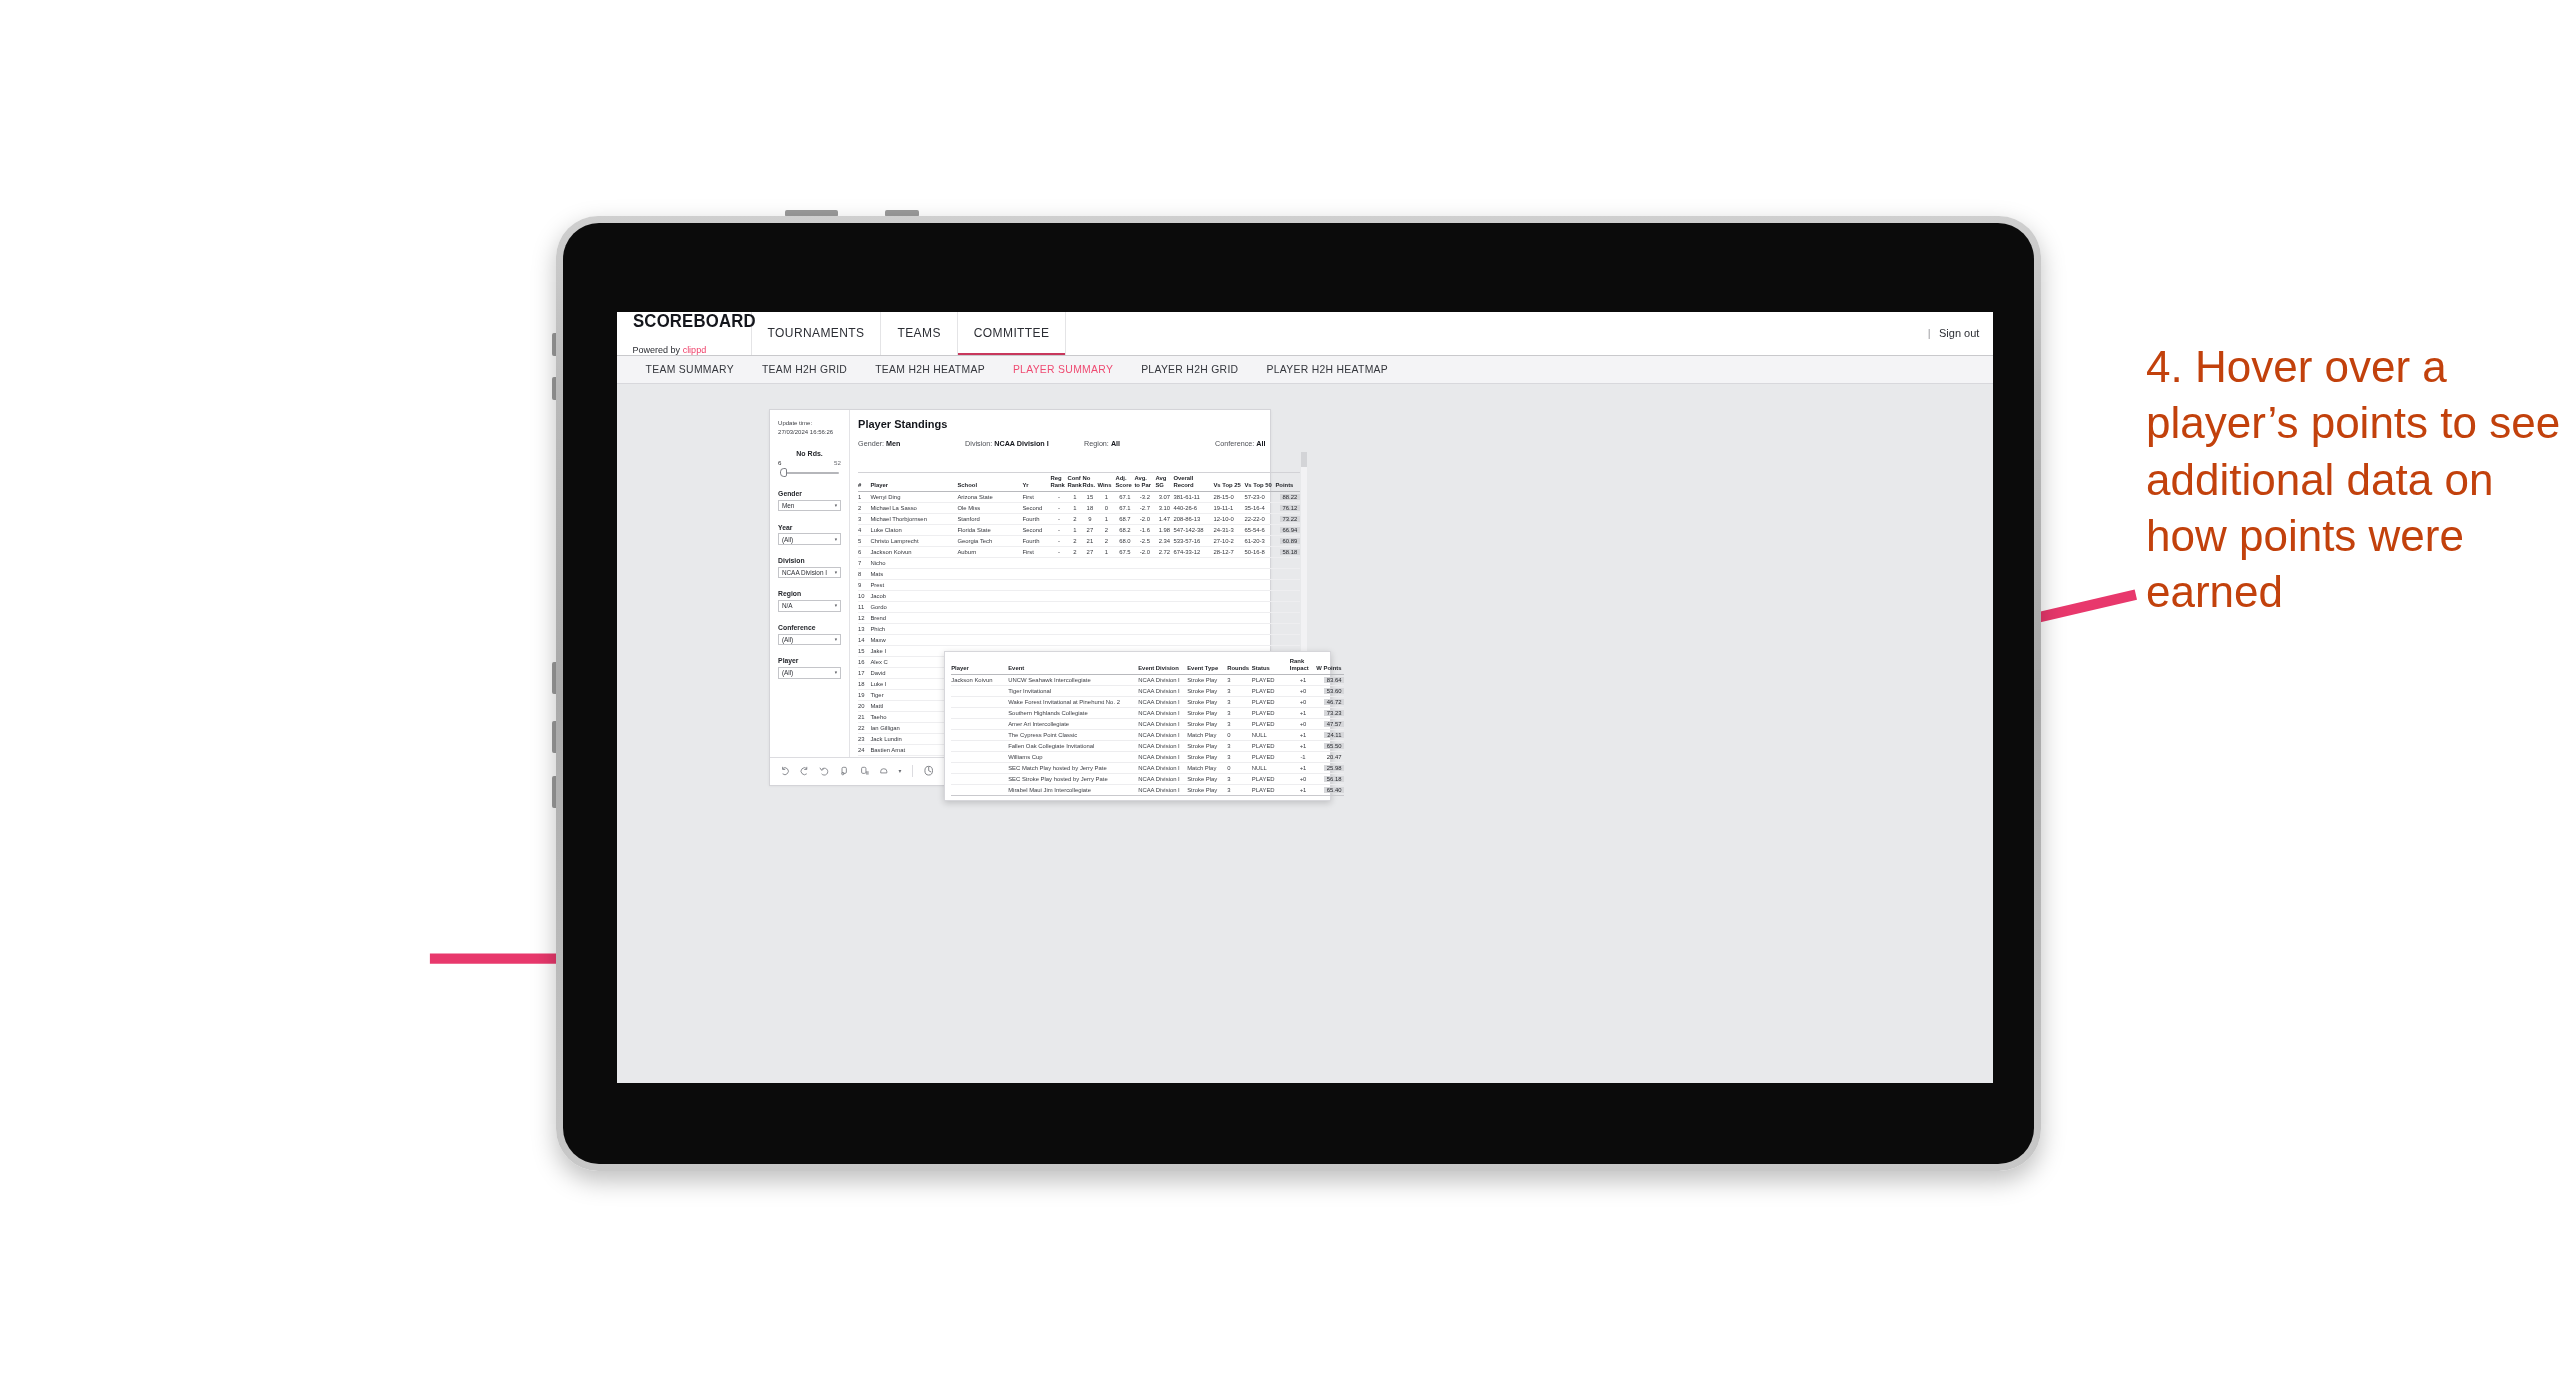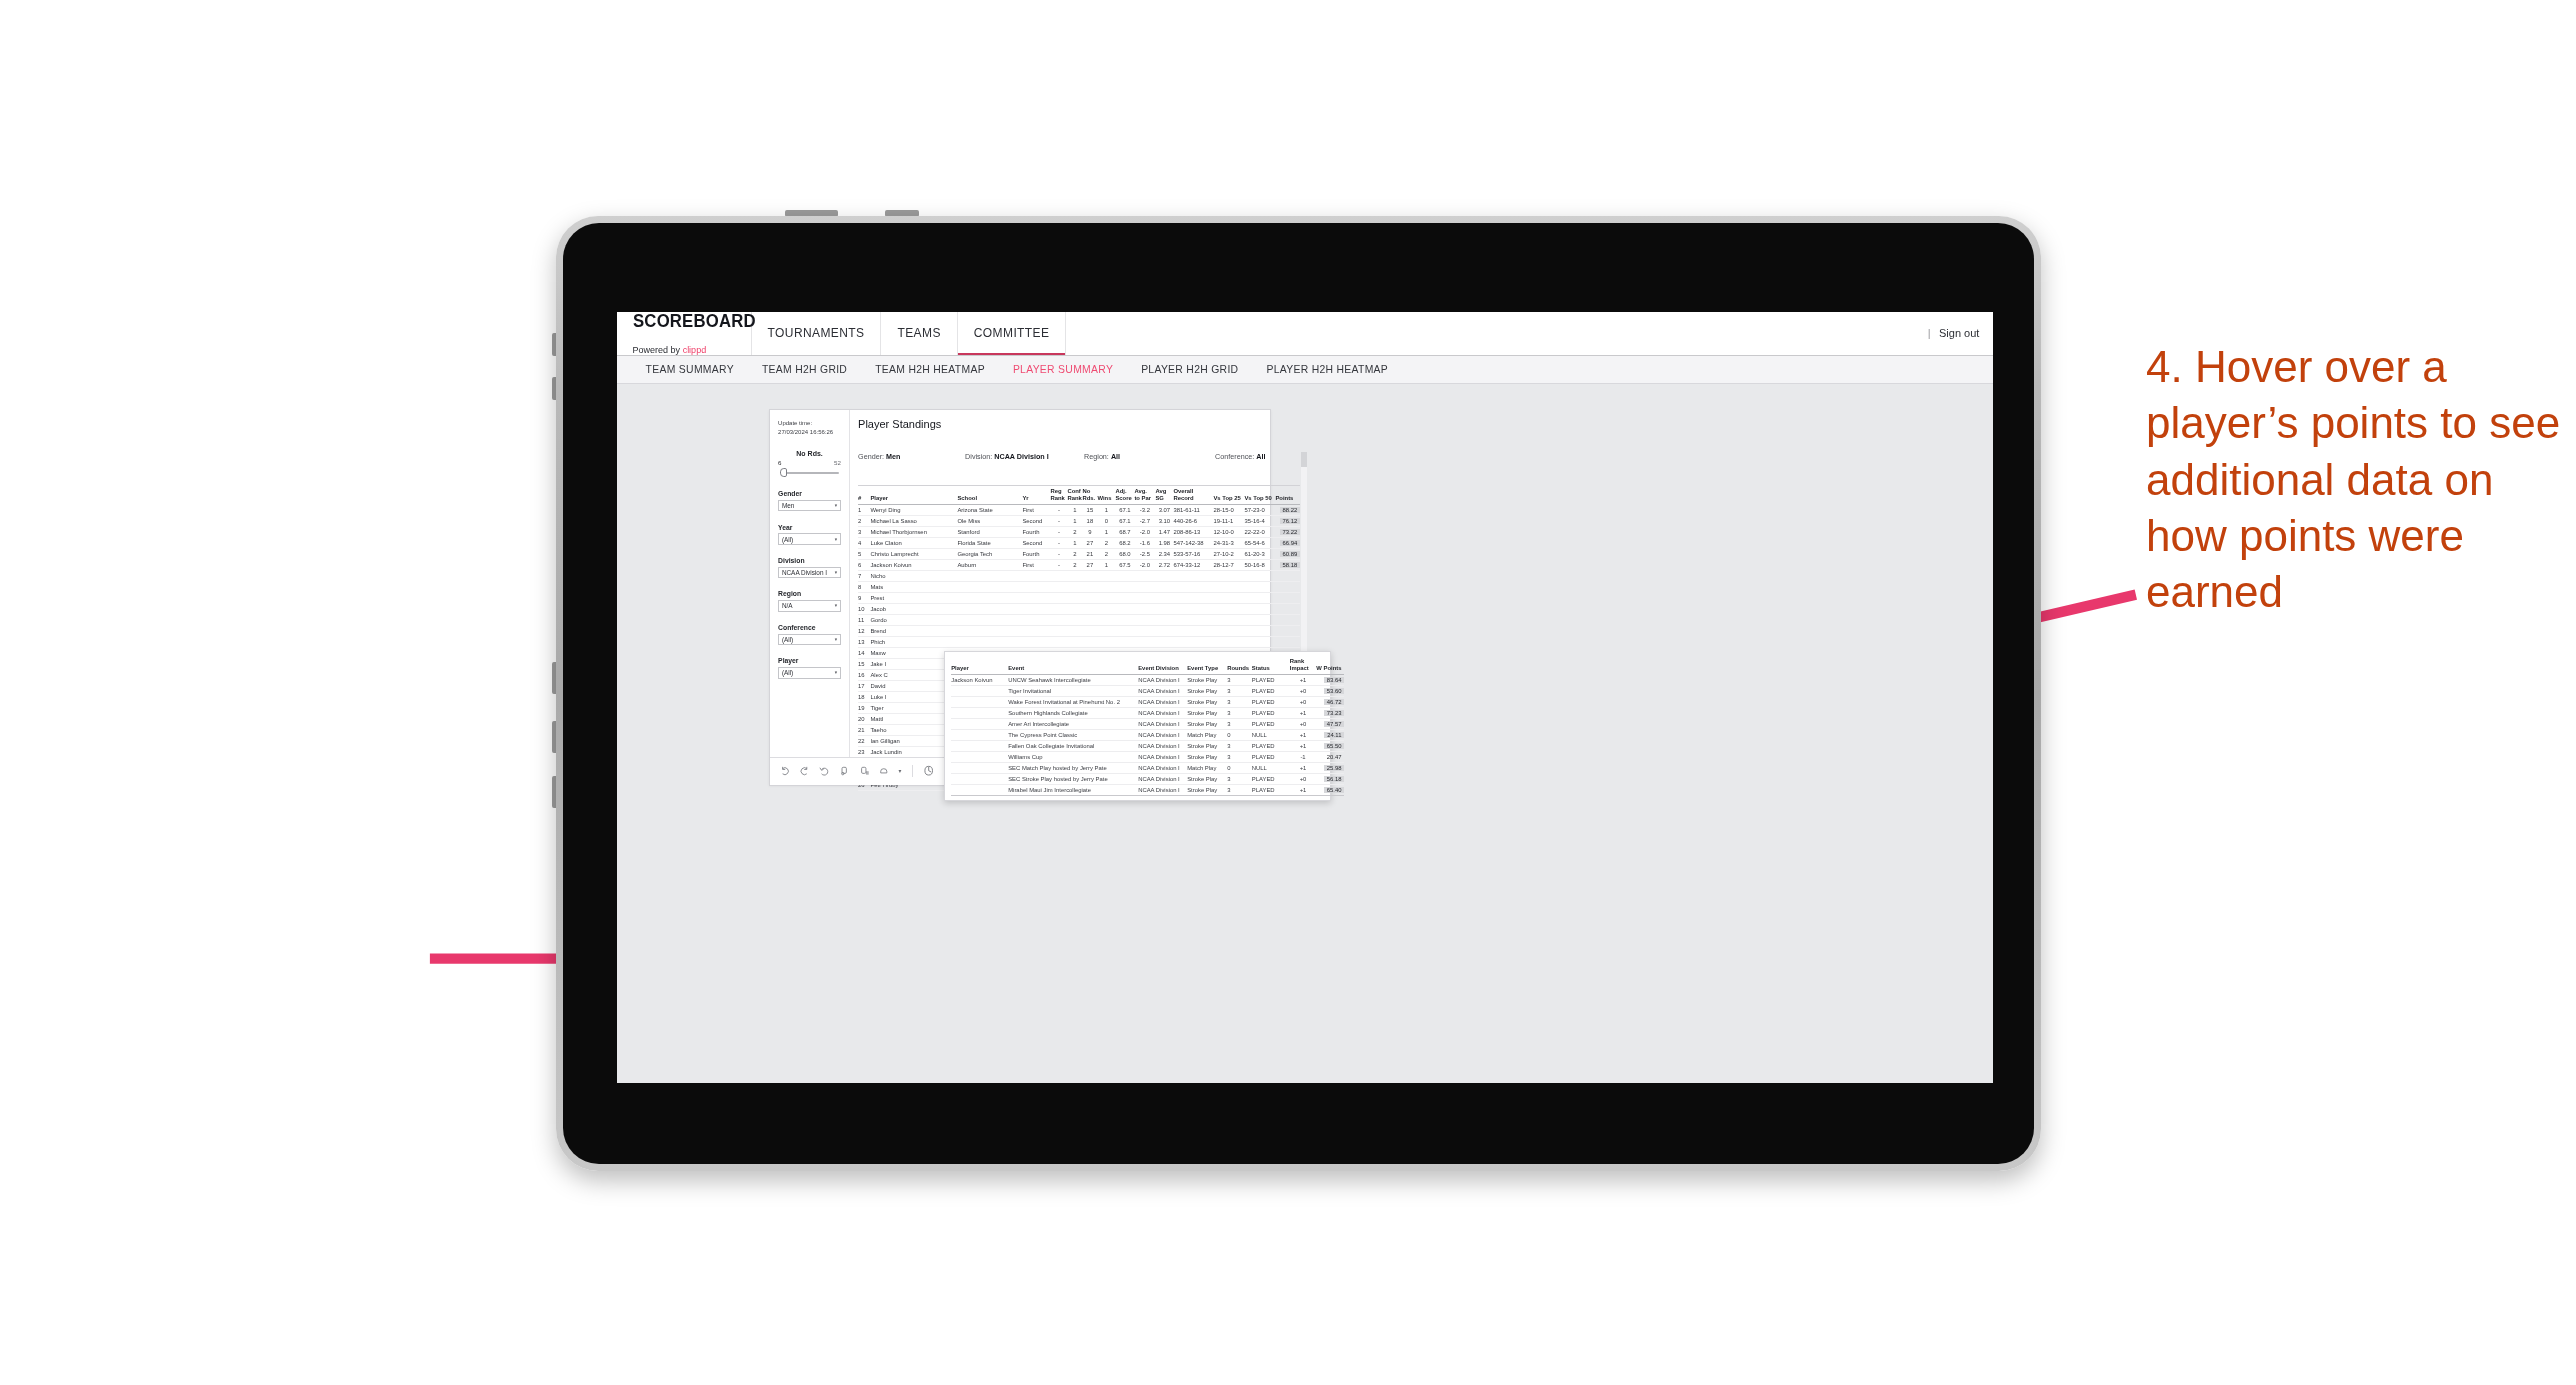--- a/index.html
+++ b/index.html
@@ -147,21 +147,21 @@
   .fl-group { margin-bottom: 12.3px; }
   .fl-select {
     height: 11.4px; border: 0.9px solid #c4c5c9; background: #fff;
     display: flex; align-items: center; padding: 0 2.8px;
     font-size: 6.4px; color: #2b2d33;
   }
   .fl-caret { margin-left: auto; font-size: 4.7px; color: #56585e; }
 
   
   .standings { flex: 1 1 auto; padding: 8.5px 7.6px 0 8.5px; position: relative; }
-  .st-title { font-size: 11px; font-weight: 400; color: #14161c; margin-bottom: 22px; }
+  .st-title { font-size: 11px; font-weight: 700; color: #14161c; margin-bottom: 9px; }
   .st-meta { display: flex; font-size: 7.2px; color: #4d4f55; margin-bottom: 24px; }
   .st-meta > div { white-space: nowrap; }
   .st-meta b { color: #14161c; font-weight: 700; }
   .m1 { width: 107px; } .m2 { width: 119px; } .m3 { width: 131px; }
 
   table.grid { width: 100%; border-collapse: collapse; table-layout: fixed; }
   table.grid th {
     font-size: 5.9px; font-weight: 700; color: #1c1e23;
     text-align: left; padding: 1.9px 0 2.8px 0; vertical-align: bottom;
     border-top: 0.9px solid #d2d2d6; border-bottom: 0.9px solid #b8b9bd;

